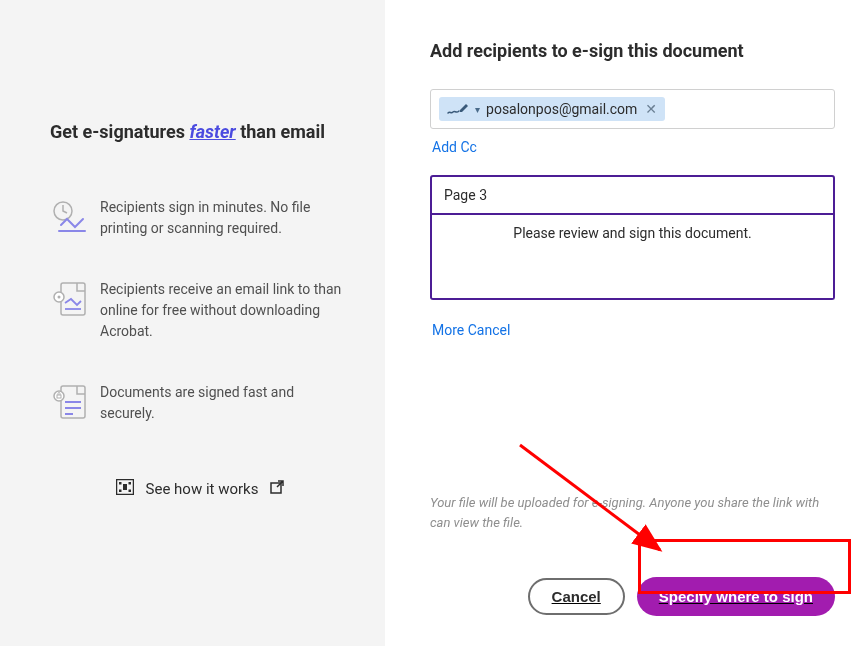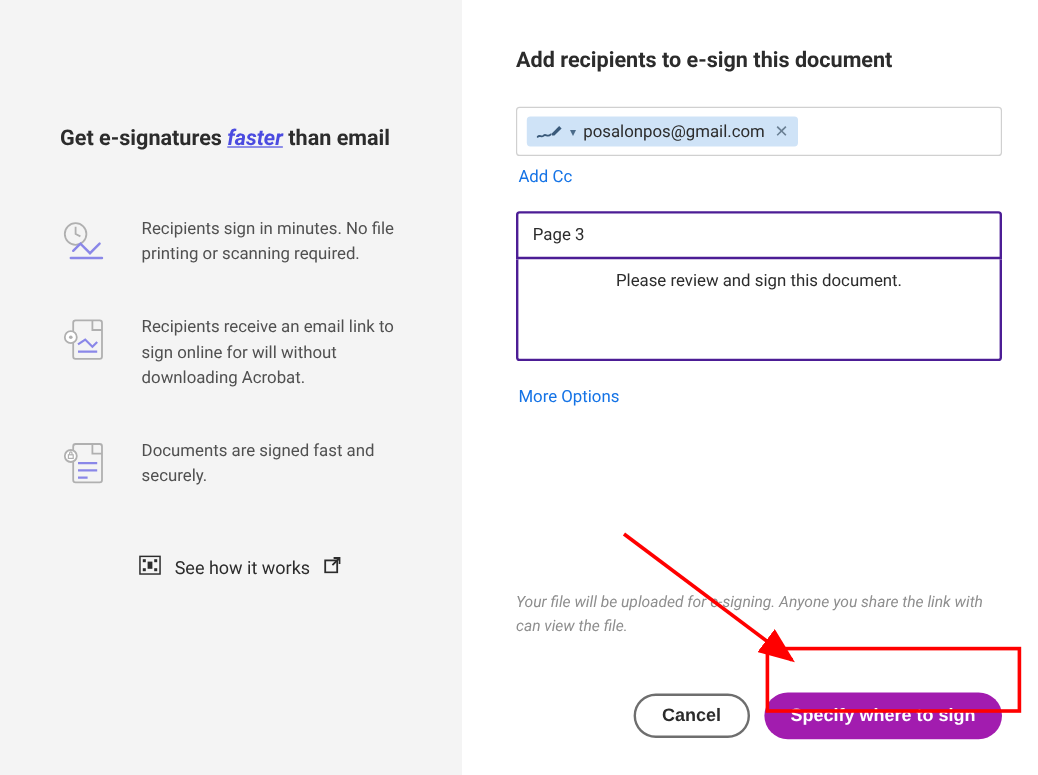--- a/index.html
+++ b/index.html
@@ -8,21 +8,21 @@
       width: 865px;
       height: 646px;
       overflow: hidden;
       display: flex;
       background: #fff;
     }
     .left-panel {
       width: 385px;
       height: 100%;
       background: #f4f4f4;
-      padding: 40px 35px 40px 50px;
+      padding: 56px 35px 40px 50px;
       display: flex;
       flex-direction: column;
     }
     .left-title {
       font-size: 18px;
       font-weight: 700;
       color: #2c2c2c;
       margin-top: 65px;
       margin-bottom: 55px;
     }
@@ -32,21 +32,21 @@
       text-decoration: underline;
     }
     .benefits {
       display: flex;
       flex-direction: column;
       gap: 40px;
     }
     .benefit {
       display: flex;
       align-items: flex-start;
-      gap: 28px;
+      gap: 10px;
     }
     .benefit-icon {
       width: 40px;
       height: 40px;
       flex-shrink: 0;
       display: flex;
       align-items: center;
       justify-content: center;
     }
     .benefit-text {
@@ -141,20 +141,21 @@
       color: #8e8e8e;
       line-height: 1.5;
       margin-top: auto;
       margin-bottom: 45px;
     }
     .buttons {
       display: flex;
       justify-content: flex-end;
       gap: 12px;
       align-items: center;
+      text-decoration: underline;
     }
     .btn-cancel {
       border: 2px solid #6e6e6e;
       background: #fff;
       color: #2c2c2c;
       font-size: 15px;
       font-weight: 700;
       padding: 8px 22px;
       border-radius: 22px;
       cursor: pointer;
@@ -204,21 +205,21 @@
       <div class="benefit-icon">
         <svg width="38" height="40" viewBox="0 0 38 40">
           <rect x="10" y="4" width="24" height="32" rx="2" fill="none" stroke="#b0b0b0" stroke-width="1.5"></rect>
           <path d="M26 4 L26 12 L34 12" fill="none" stroke="#b0b0b0" stroke-width="1.5"></path>
           <circle cx="8" cy="18" r="5" fill="#fff" stroke="#b0b0b0" stroke-width="1.5"></circle>
           <circle cx="8" cy="18" r="1.5" fill="#b0b0b0"></circle>
           <path d="M14 24 L20 20 L26 26 L30 22" stroke="#8a87e8" stroke-width="1.8" fill="none"></path>
           <path d="M14 30 L30 30" stroke="#8a87e8" stroke-width="1.8"></path>
         </svg>
       </div>
-      <div class="benefit-text">Recipients receive an email link to sign online for will without downloading Acrobat.</div>
+      <div class="benefit-text">Recipients receive an email link to than online for free without downloading Acrobat.</div>
     </div>
 
     <div class="benefit">
       <div class="benefit-icon">
         <svg width="38" height="40" viewBox="0 0 38 40">
           <rect x="10" y="4" width="24" height="32" rx="2" fill="none" stroke="#b0b0b0" stroke-width="1.5"></rect>
           <path d="M26 4 L26 12 L34 12" fill="none" stroke="#b0b0b0" stroke-width="1.5"></path>
           <circle cx="8" cy="14" r="5" fill="#fff" stroke="#b0b0b0" stroke-width="1.5"></circle>
           <rect x="6" y="13" width="4" height="3" fill="none" stroke="#b0b0b0" stroke-width="1"></rect>
           <path d="M7 13 v-1.5 a1 1 0 0 1 2 0 V13" fill="none" stroke="#b0b0b0" stroke-width="1"></path>
@@ -265,21 +266,21 @@
       <span class="chip-email">posalonpos@gmail.com</span>
       <span class="chip-close">✕</span>
     </div>
   </div>
 
   <div class="add-cc">Add Cc</div>
 
   <div class="subject-field">Page 3</div>
   <div class="message-field">Please review and sign this document.</div>
 
-  <div class="more-options">More Options</div>
+  <div class="more-options">More Cancel</div>
 
   <div class="disclaimer">Your file will be uploaded for e-signing. Anyone you share the link with can view the file.</div>
 
   <div class="buttons">
     <button class="btn-cancel">Cancel</button>
     <button class="btn-primary">Specify where to sign</button>
   </div>
 
   <div class="annotation-box" style="left:253px; top:539px; width:213px; height:55px;"></div>
   <svg class="annotation-arrow" style="left:130px; top:440px; width:160px; height:130px;">

